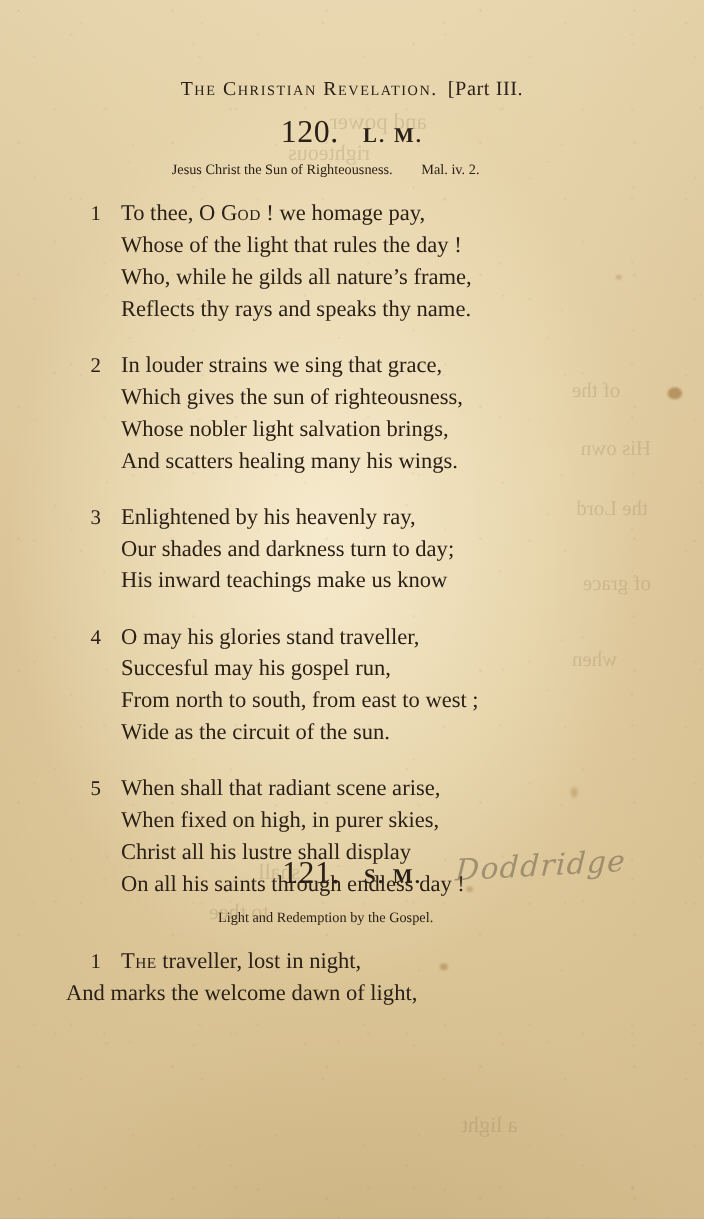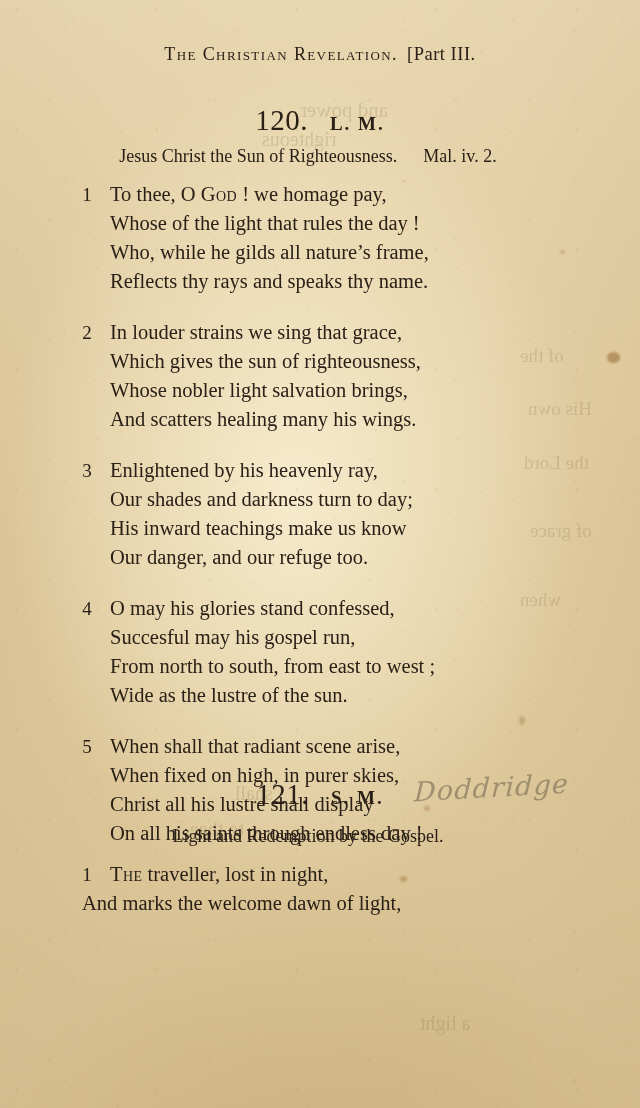--- a/index.html
+++ b/index.html
@@ -63,21 +63,21 @@
   }
 
   
   #content {
     position: relative;
     z-index: 5;
   }
 
   .running-head {
     position: absolute;
-    top: 44px;
+    top: 70px;
     left: 0;
     width: 640px;
     text-align: center;
     font-size: 16.5px;
     letter-spacing: 0.5px;
     white-space: nowrap;
   }
   .running-head .rh-title {
     font-variant: small-caps;
     letter-spacing: 1.4px;
@@ -104,24 +104,24 @@
   .hymn-head .meter {
     font-size: 19px;
     font-variant: small-caps;
     font-weight: bold;
     letter-spacing: 2px;
     margin-left: 22px;
   }
 
   .hymn-sub {
     position: absolute;
-    left: 12px;
+    left: 0;
     width: 592px;
     text-align: center;
-    font-size: 18px;
+    font-size: 13px;
     white-space: nowrap;
   }
   .hymn-sub .scripture {
     margin-left: 26px;
   }
 
   .stanzas {
     position: absolute;
     left: 0;
     width: 640px;
@@ -139,21 +139,21 @@
   }
   .vline .vnum {
     position: absolute;
     left: 79px;
     top: 0;
     font-size: 19px;
     width: 16px;
     text-align: center;
   }
   .vline.outdent {
-    padding-left: 82px;
+    padding-left: 60px;
   }
   .sc { font-variant: small-caps; letter-spacing: 0.4px; }
 
   
   .handwriting {
     position: absolute;
     font-family: "DejaVu Serif", "Liberation Serif", serif;
     font-style: italic;
     font-size: 27px;
     color: rgba(108,96,76,0.55);
@@ -221,30 +221,29 @@
         <div class="vline">Whose nobler light salvation brings,</div>
         <div class="vline">And scatters healing many his wings.</div>
       </div>
 
       <div class="stanza">
         <div class="vline">
           <span class="vnum">3</span><span>Enlightened by his heavenly ray,</span>
         </div>
         <div class="vline">Our shades and darkness turn to day;</div>
         <div class="vline">His inward teachings make us know</div>
-        <div class="vline">Our danger, and our refuge too.</div>
-      </div>
-
-      <div class="stanza">
-        <div class="vline">
-          <span class="vnum">4</span><span>O may his glories stand confessed,</span>
+      </div>
+
+      <div class="stanza">
+        <div class="vline">
+          <span class="vnum">4</span><span>O may his glories stand traveller,</span>
         </div>
         <div class="vline">Succesful may his gospel run,</div>
         <div class="vline">From north to south, from east to west ;</div>
-        <div class="vline">Wide as the lustre of the sun.</div>
+        <div class="vline">Wide as the circuit of the sun.</div>
       </div>
 
       <div class="stanza">
         <div class="vline">
           <span class="vnum">5</span><span>When shall that radiant scene arise,</span>
         </div>
         <div class="vline">When fixed on high, in purer skies,</div>
         <div class="vline">Christ all his lustre shall display</div>
         <div class="vline">On all his saints through endless day !</div>
       </div>

